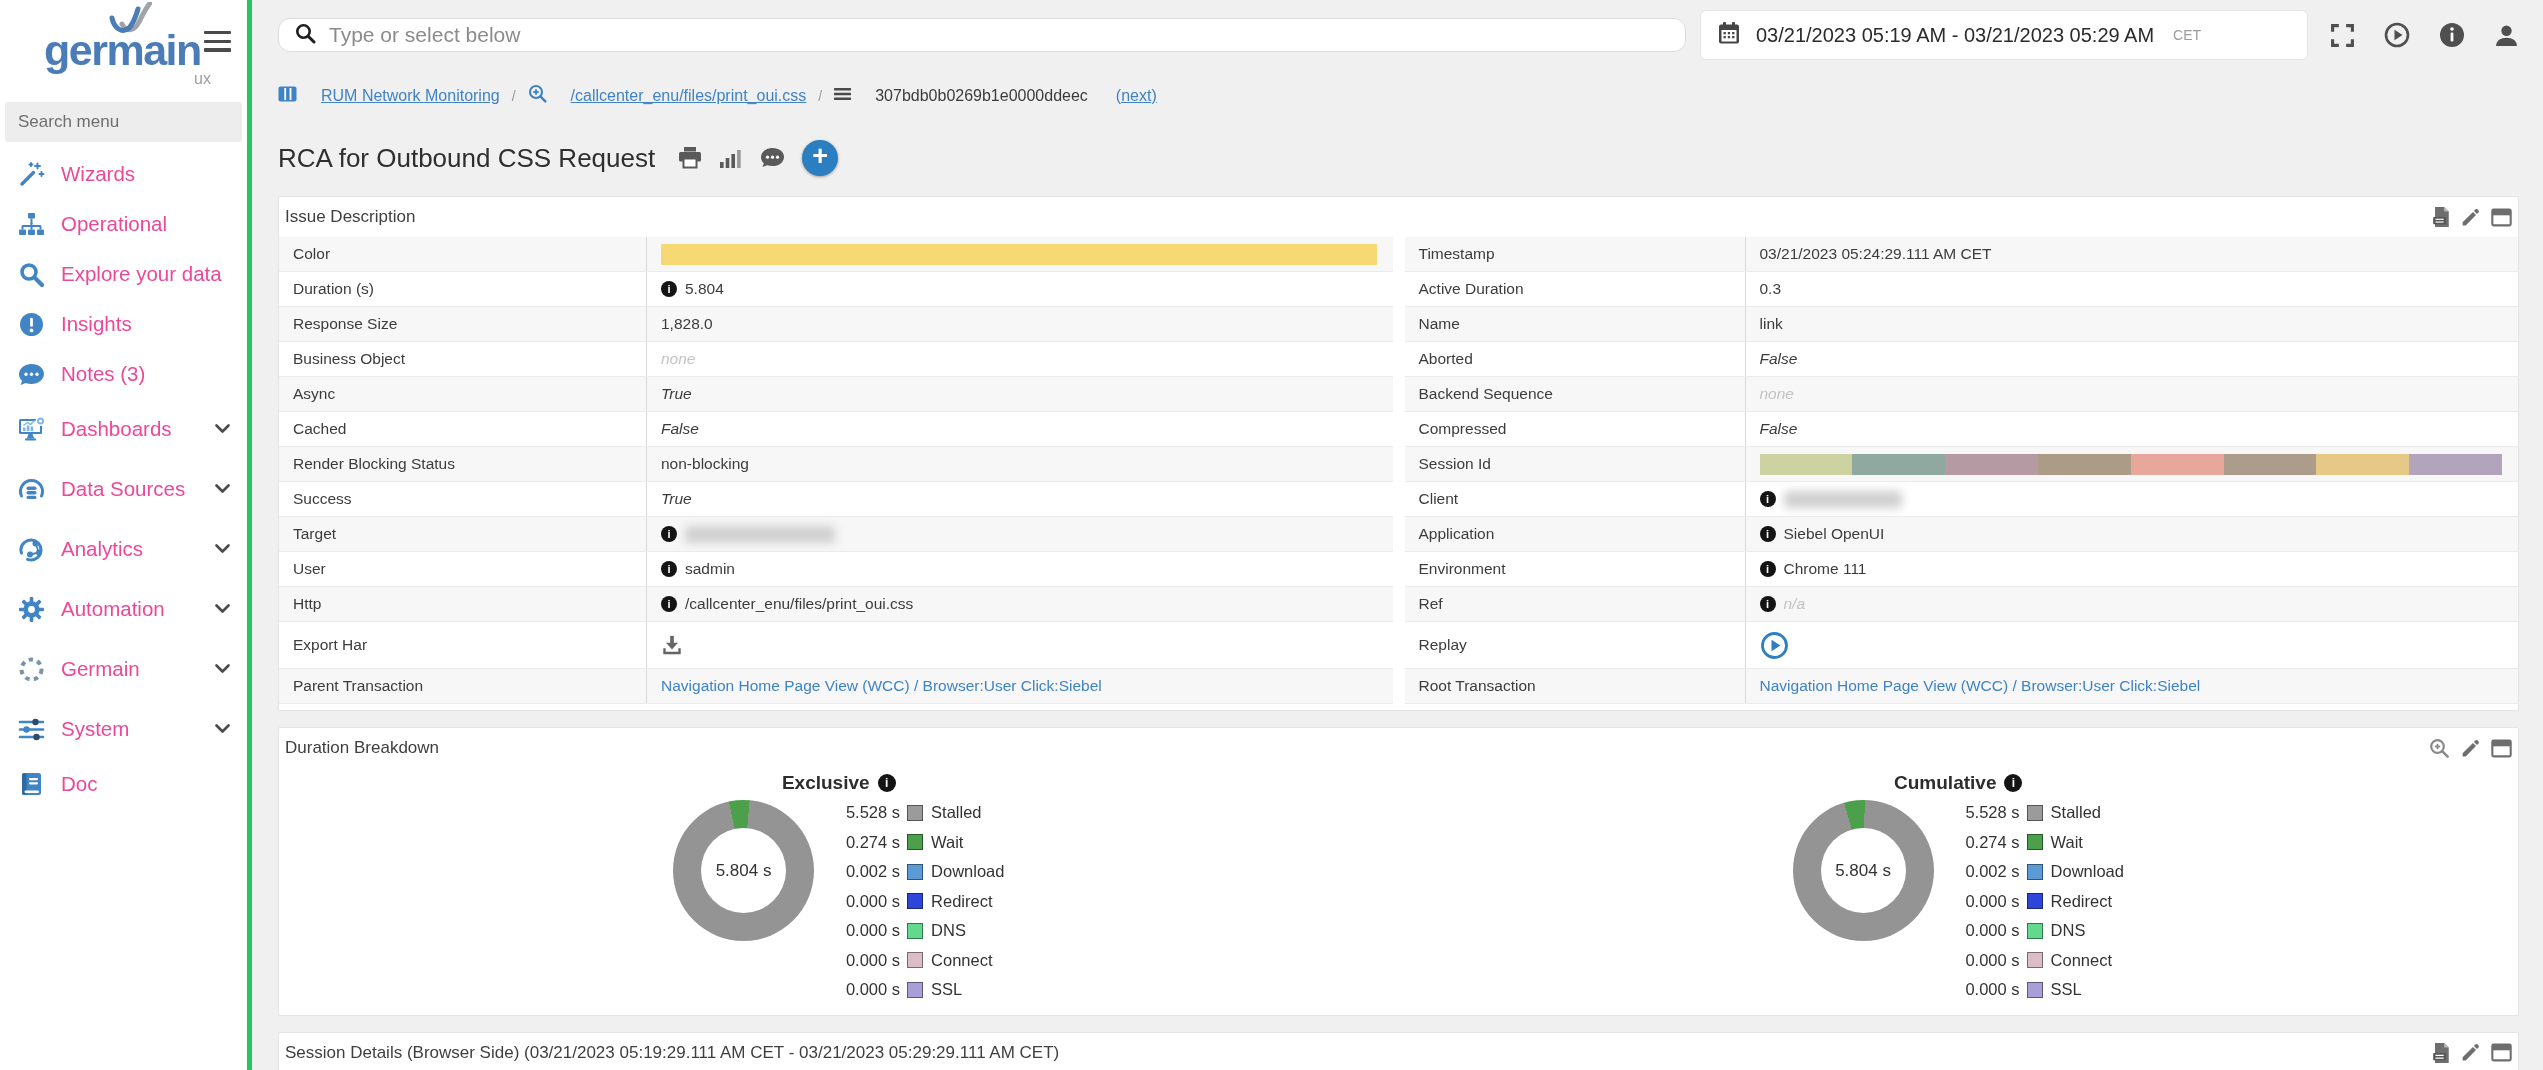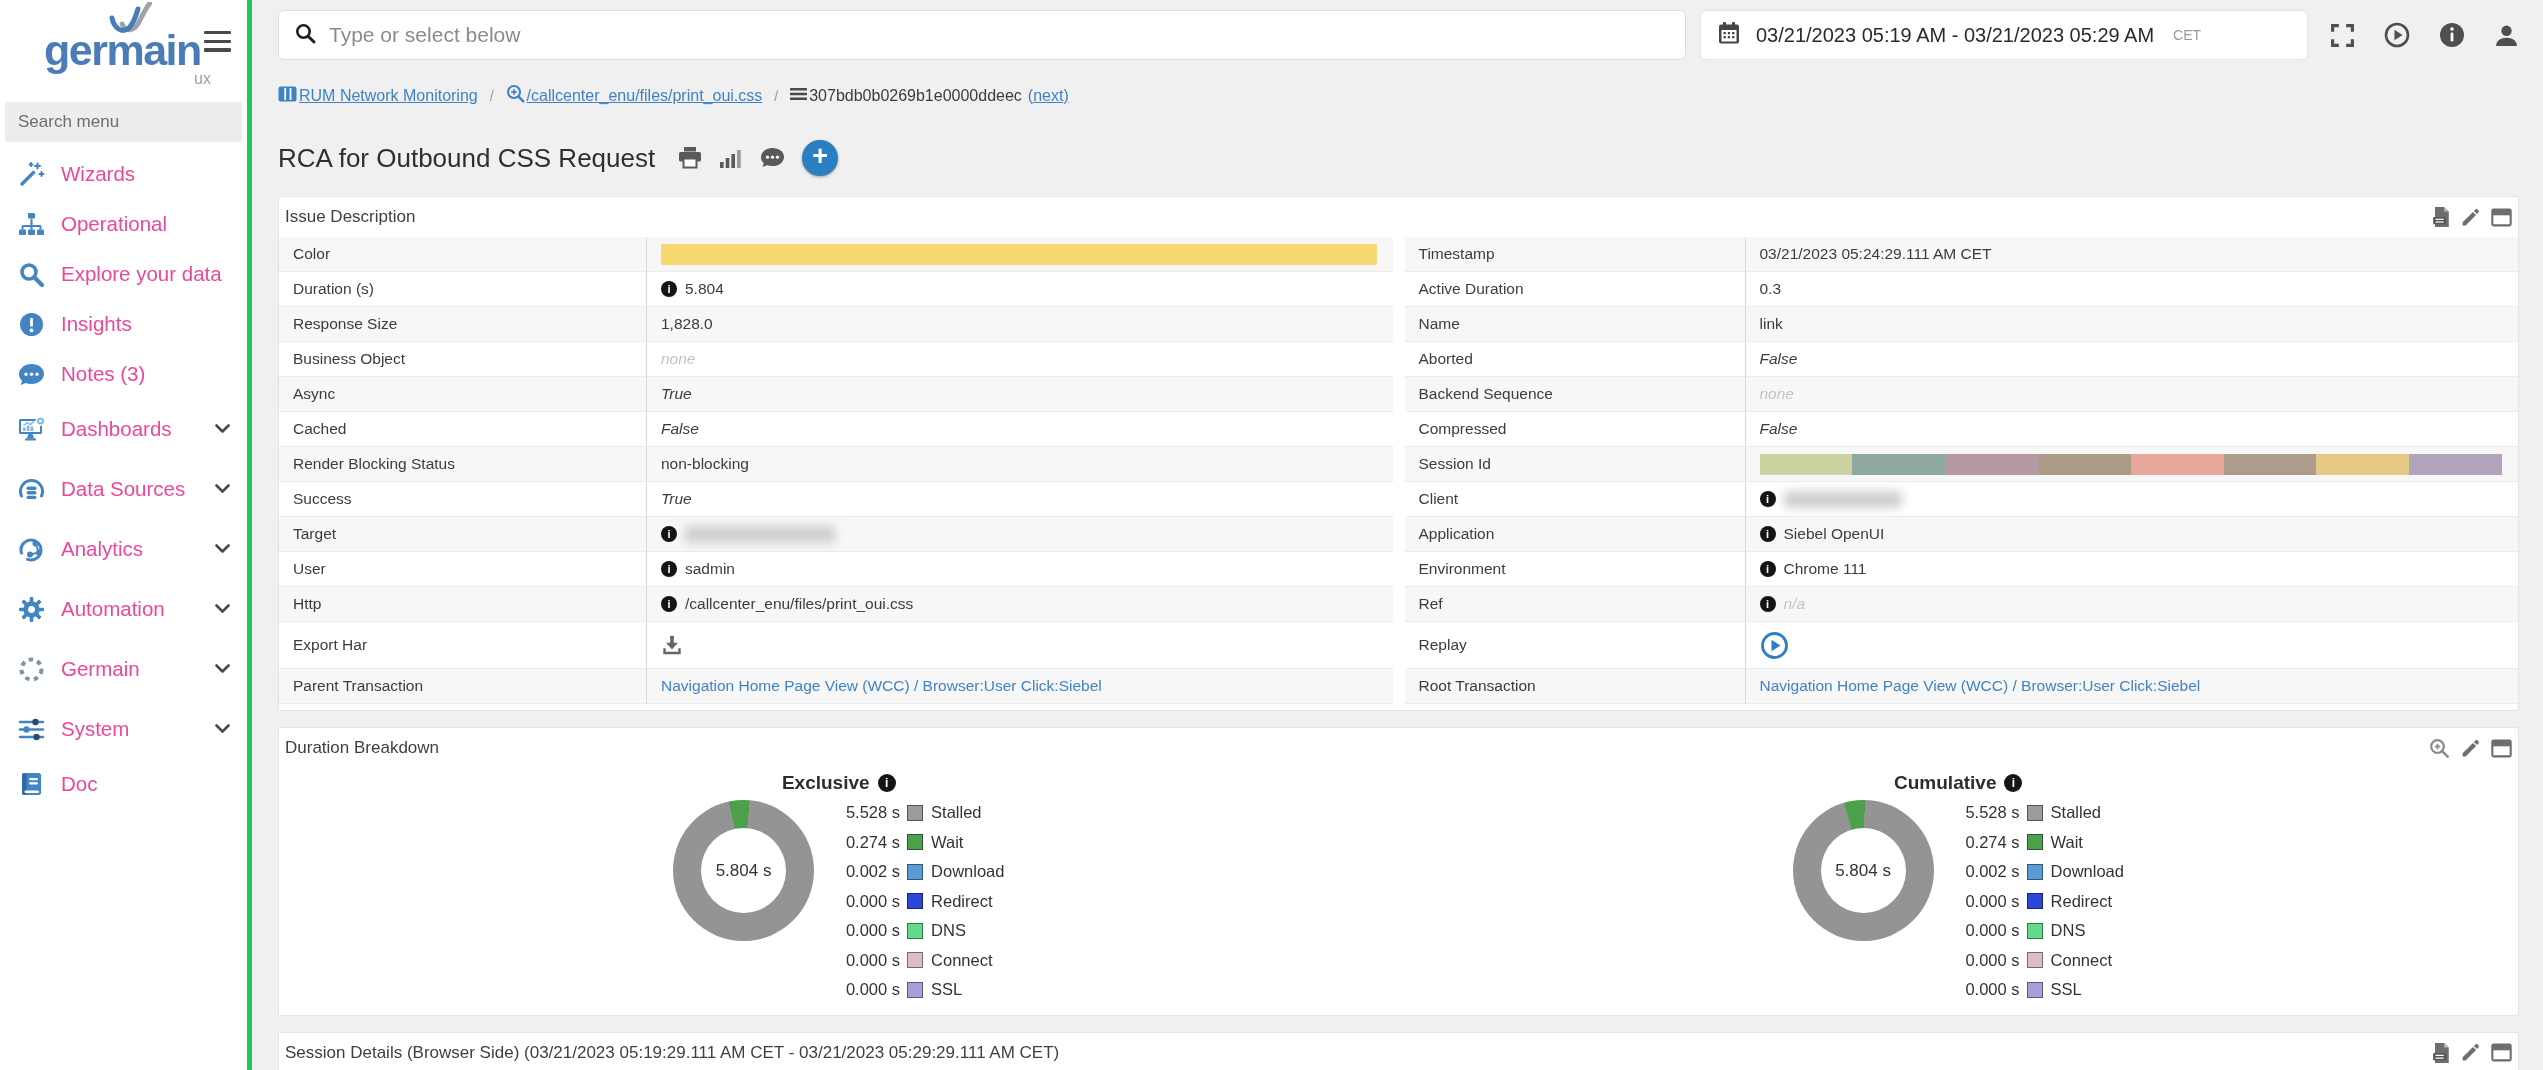--- a/index.html
+++ b/index.html
@@ -21,31 +21,31 @@
   .search-menu::placeholder { color:#6e6e6e; }
   .menu { margin-top:7px; }
   .menu-item { display:flex; align-items:center; height:50px; padding:0 17px; cursor:pointer; }
   .menu-item.expandable { height:60px; }
   .mi-icon { width:29px; height:28px; margin-right:15px; display:flex; align-items:center; justify-content:center; flex-shrink:0; }
   .mi-label { font-size:20.5px; color:#ec4899; white-space:nowrap; }
   .mi-chevron { margin-left:auto; display:flex; }
   
   .main { flex:1; padding:10px 24px 0 26px; overflow:hidden; }
   .topbar { display:flex; gap:14px; height:50px; align-items:center; }
-  .search-box { flex:1; background:#fff; border:1px solid #dcdcdc; border-radius:6px; height:50px; display:flex; align-items:center; padding:0 16px; gap:13px; }
+  .search-box { flex:1; background:#fff; border:1px solid #dcdcdc; border-radius:12px; height:34px; display:flex; align-items:center; padding:0 16px; gap:13px; }
   .search-box input { border:none; outline:none; flex:1; font-size:21px; color:#333; font-family:inherit; background:transparent; }
   .search-box input::placeholder { color:#8b8b8b; }
   .date-box { width:608px; background:#fff; border:1px solid #e3e3e3; border-radius:6px; height:50px; display:flex; align-items:center; padding:0 16px; gap:15px; cursor:pointer; }
   .date-text { font-size:20px; color:#2b2b2b; white-space:nowrap; }
   .tz { font-size:14px; color:#9b9b9b; margin-left:4px; }
   .top-icons { display:flex; align-items:center; gap:29px; margin-left:8px; }
   .tool-btn { background:none; border:none; cursor:pointer; display:flex; padding:0; }
   
   .breadcrumb { margin-top:24px; display:flex; align-items:center; gap:10px; font-size:16px; }
-  .crumb { display:flex; align-items:center; gap:2px; }
+  .crumb { display:flex; align-items:center; gap:24px; }
   .crumb a { color:#3f83c4; text-decoration:underline; cursor:pointer; }
   .crumb-sep { color:#999; font-size:14px; padding:0 2px; }
   .crumb-id { color:#3b3b3b; }
   .crumb-next { color:#3f83c4; text-decoration:none; margin-left:4px; cursor:pointer; }
   
   .title-row { margin-top:33px; display:flex; align-items:center; gap:17px; }
   .page-title { font-size:26px; font-weight:500; color:#2f2f2f; margin-right:6px; }
   .plus-btn { width:36px; height:36px; border-radius:50%; background:#2b7fc0; border:none; color:#fff; font-size:27px; font-weight:700; line-height:1; display:flex; align-items:center; justify-content:center; cursor:pointer; box-shadow:0 1px 3px rgba(0,0,0,.35); padding-bottom:3px; }
   
   .panel { background:#fff; border:1px solid #e4e4e4; border-radius:2px; margin-top:20px; }

